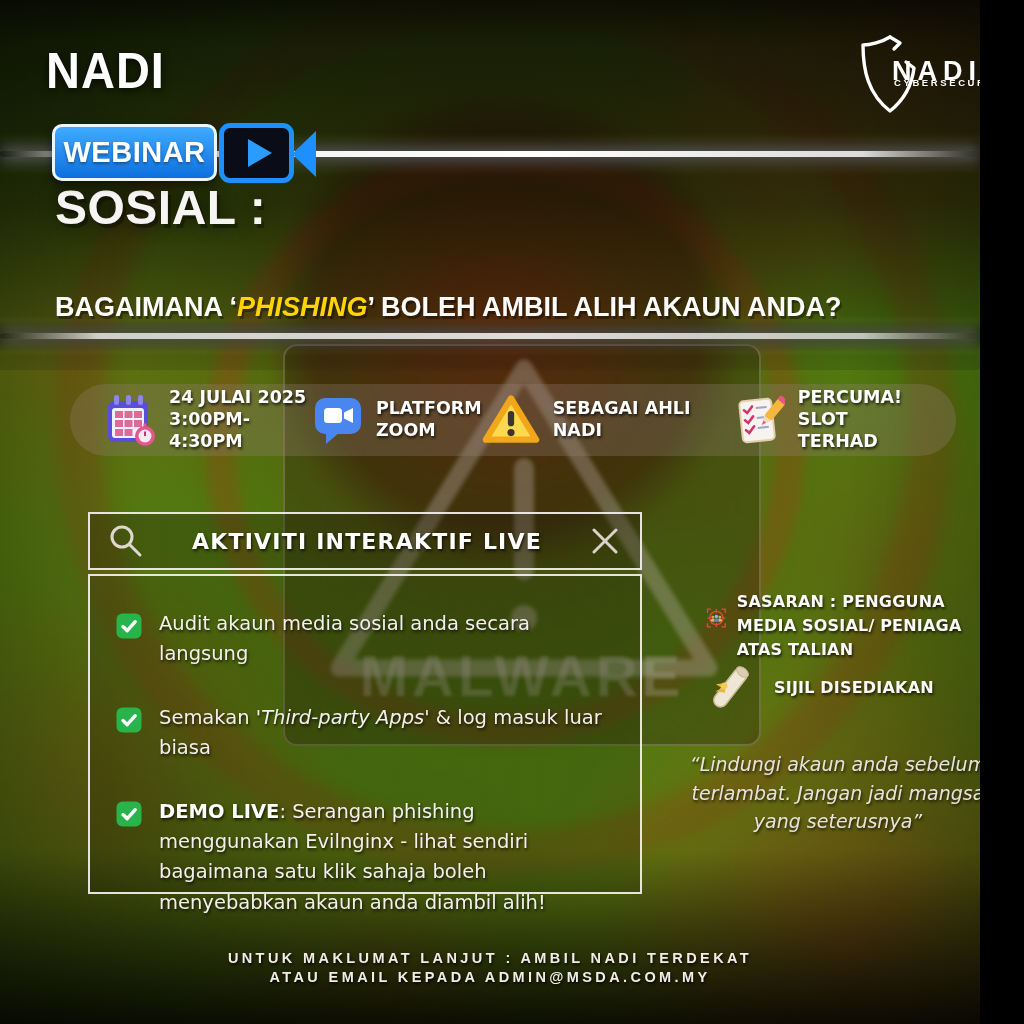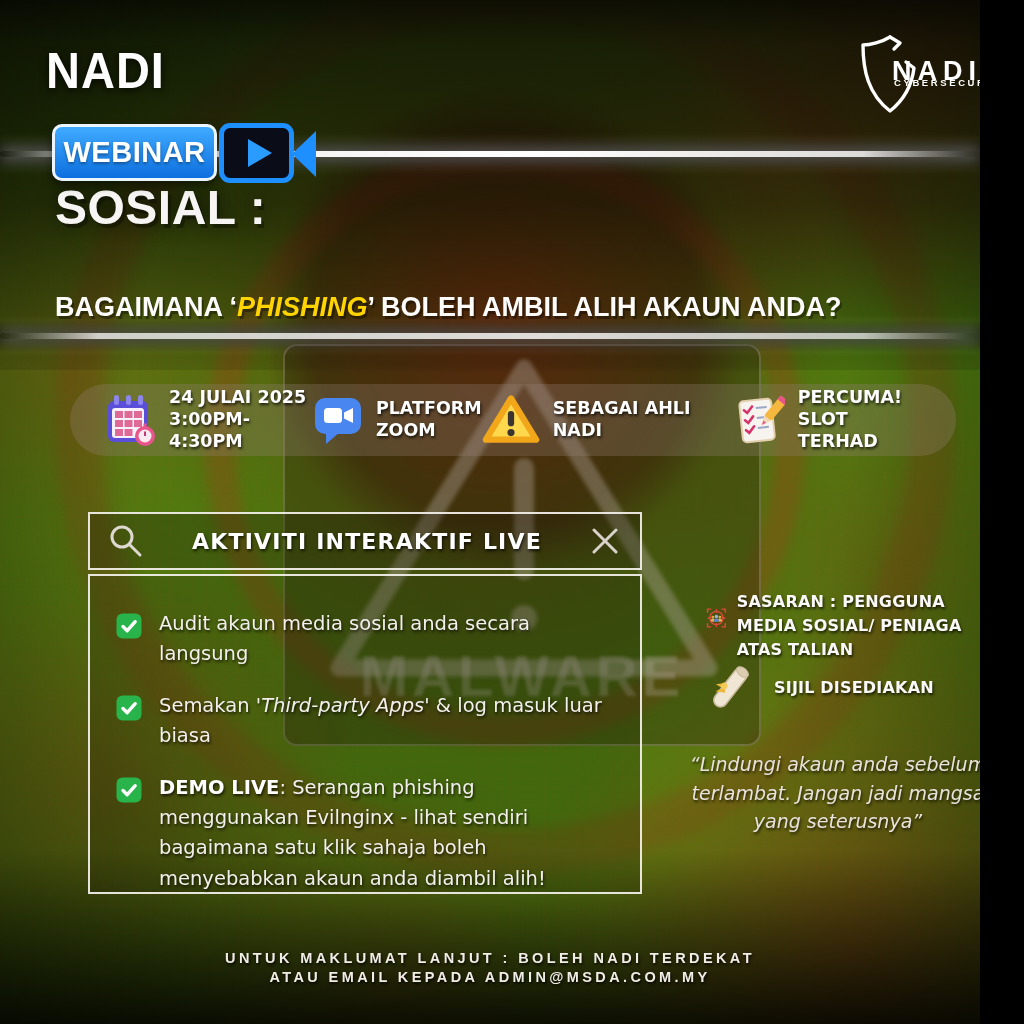--- a/index.html
+++ b/index.html
@@ -104,21 +104,21 @@
   .search-bar{left:88px;top:504px;width:554px;height:58px;z-index:5;
     border:2px solid rgba(246,242,238,.92);background:rgba(18,9,7,.25);
     display:flex;align-items:center;margin-top:8px;}
   .search-bar .label{flex:1;text-align:center;font-weight:bold;font-size:22px;letter-spacing:1.2px;
     color:#fff;text-shadow:1px 2px 3px rgba(0,0,0,.7);}
   .search-bar .mag{margin-left:18px;}
   .search-bar .x{margin-right:20px;}
 
   .checklist-box{left:88px;top:574px;width:554px;height:320px;z-index:5;
     border:2px solid rgba(246,242,238,.92);background:rgba(18,9,7,.18);
-    padding:33px 26px 0 26px;display:flex;flex-direction:column;gap:21px;}
+    padding:33px 26px 0 26px;display:flex;flex-direction:column;gap:33px;}
   .check-item{display:flex;gap:17px;align-items:flex-start;}
   .check-item .txt{font-size:19.5px;line-height:1.56;color:#f3efeb;
     text-shadow:1px 2px 3px rgba(0,0,0,.7);}
   .check-item .txt .b{font-weight:bold;color:#fff;text-align:right;}
   .check-item .txt .i{font-style:italic;}
   .checkbox{flex:none;margin-top:4px;}
 
   
   .side-row1{left:704px;top:590px;width:290px;display:flex;gap:8px;align-items:flex-start;z-index:5;}
   .side-row2{left:704px;top:660px;width:290px;display:flex;gap:18px;align-items:center;z-index:5;}
@@ -343,17 +343,17 @@
         <path d="M20 27 l-7 7 l8 -1 l-4 7 l9 -5" fill="#e9b83c"></path>
         <circle cx="21" cy="30" r="3.4" fill="#f3ca55"></circle>
       </g>
     </svg>
     <div class="side-text">SIJIL DISEDIAKAN</div>
   </div>
 
   <div class="abs quote">“Lindungi akaun anda sebelum terlambat. Jangan jadi mangsa yang seterusnya”</div>
 
   <div class="abs footer">
-    <div class="f1">UNTUK MAKLUMAT LANJUT : BOLEH NADI TERDEKAT</div>
+    <div class="f1">UNTUK MAKLUMAT LANJUT : AMBIL NADI TERDEKAT</div>
     <div class="f2">ATAU EMAIL KEPADA ADMIN@MSDA.COM.MY</div>
   </div>
 
 </div>
 
 </body></html>

